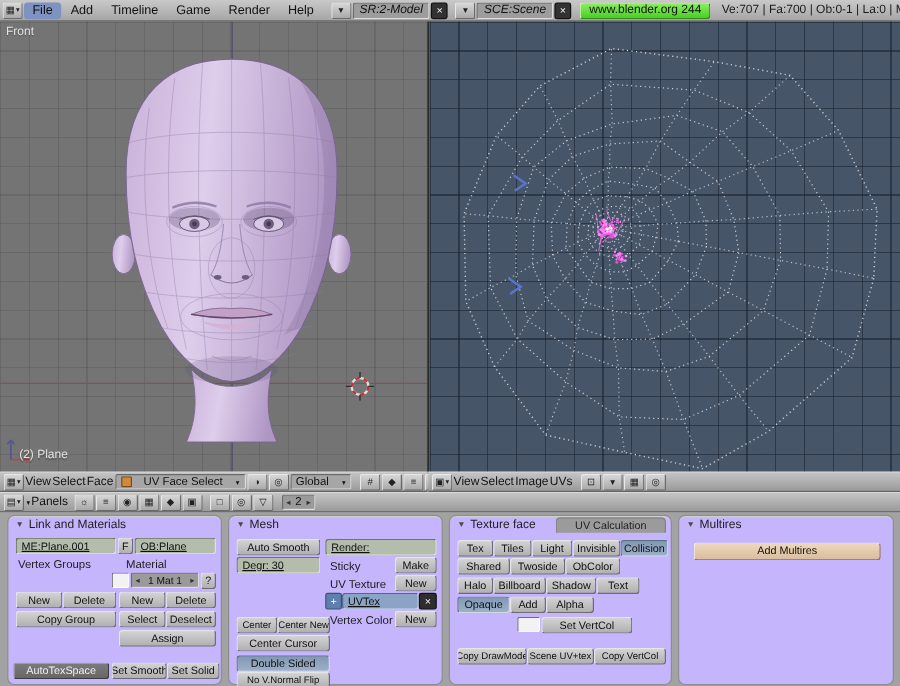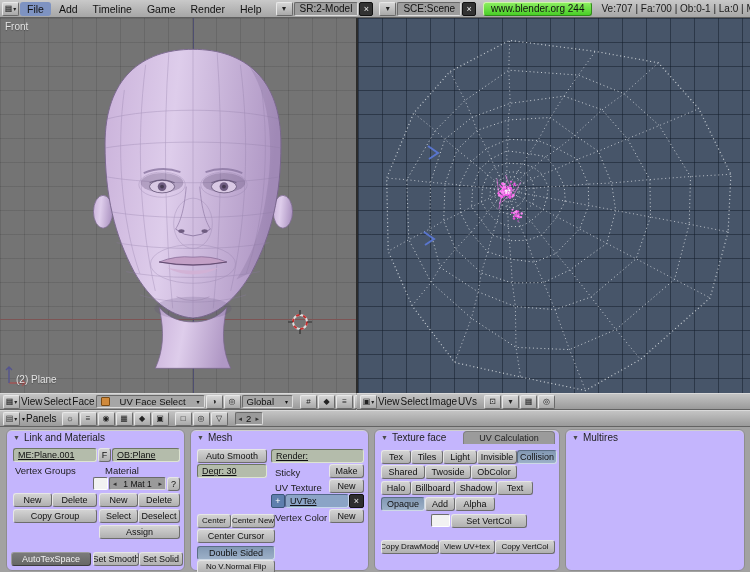--- a/index.html
+++ b/index.html
@@ -21,21 +21,21 @@
   .iconbtn {
     width:17px; height:14px; display:flex; align-items:center; justify-content:center;
     background:linear-gradient(#d6d6d6,#a9a9a9);
     border:1px solid; border-color:#e8e8e8 #6a6a6a #6a6a6a #e8e8e8; border-radius:2px;
     font-size:8px; line-height:1; color:#222; flex:none;
   }
   .tinyarrow { font-size:6px; margin-left:1px; }
   .tfield {
     height:14px; display:flex; align-items:center; padding:0 5px;
     background:#9d9d9d; border:1px solid; border-color:#6a6a6a #dedede #dedede #6a6a6a;
-    border-radius:2px; font-size:10px; white-space:nowrap;
+    border-radius:2px; font-size:10px; white-space:nowrap;font-style:italic;
   }
   .xbtn {
     width:14px; height:14px; display:flex; align-items:center; justify-content:center;
     background:#323232; color:#eee; font-size:9px; border-radius:2px;
     border:1px solid #111; flex:none;
   }
   .version {
     height:14px; display:flex; align-items:center; padding:0 7px; margin-left:6px;
     background:linear-gradient(#8bee60,#49cf27); border:1px solid; 
     border-color:#cdf7a8 #2f8c18 #2f8c18 #cdf7a8; border-radius:3px;
@@ -564,25 +564,26 @@
       <div class="btn" style="left:6px;top:51px;width:30px">Halo</div>
       <div class="btn" style="left:36px;top:51px;width:44px">Billboard</div>
       <div class="btn" style="left:80px;top:51px;width:42px">Shadow</div>
       <div class="btn" style="left:122px;top:51px;width:36px">Text</div>
       <div class="btn pressed" style="left:6px;top:67px;width:44px">Opaque</div>
       <div class="btn" style="left:50px;top:67px;width:30px">Add</div>
       <div class="btn" style="left:80px;top:67px;width:40px">Alpha</div>
       <div class="white-swatch" style="left:56px;top:84px;width:19px"></div>
       <div class="btn" style="left:76px;top:84px;width:76px">Set VertCol</div>
       <div class="btn sm" style="left:6px;top:110px;width:58px">Copy DrawMode</div>
-      <div class="btn sm" style="left:64px;top:110px;width:56px">View UV+tex</div>
+      <div class="btn sm" style="left:64px;top:110px;width:56px">Scene UV+tex</div>
       <div class="btn sm" style="left:120px;top:110px;width:60px">Copy VertCol</div>
     </div>
 
     <div class="panel" style="left:565px;top:2px;width:180px;height:142px">
       <div class="phead">
         <span class="ptri">▼</span>
         <span>Multires</span>
       </div>
+      <div class="btn tan" style="left:12px;top:22px;width:156px;height:15px">Add Multires</div>
     </div>
 
   </div>
 </div>
 
 </body></html>

